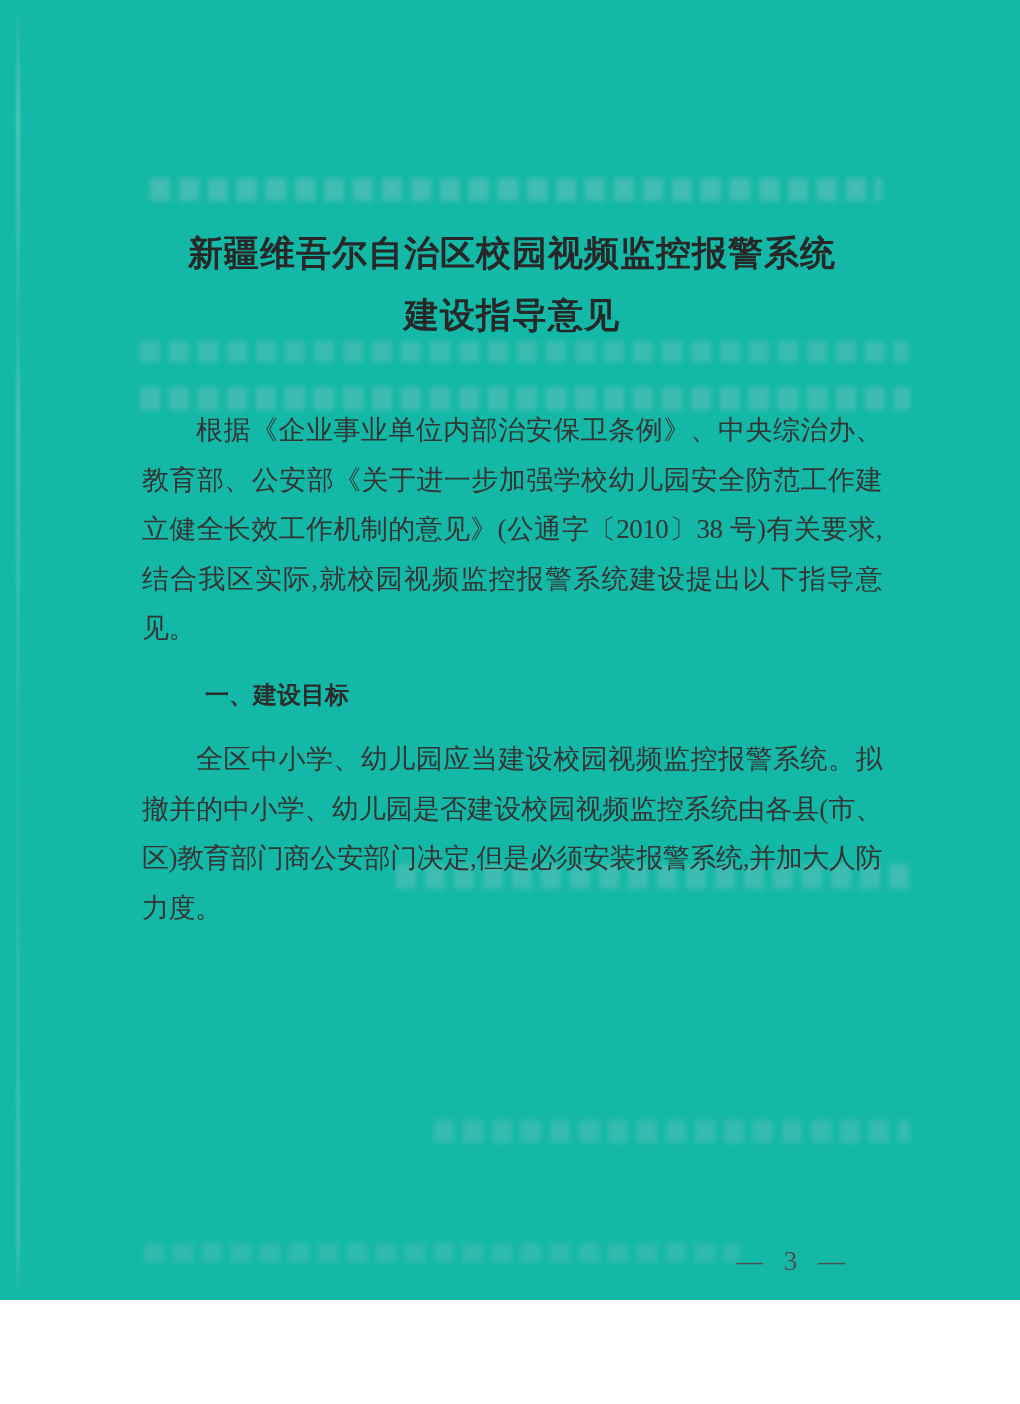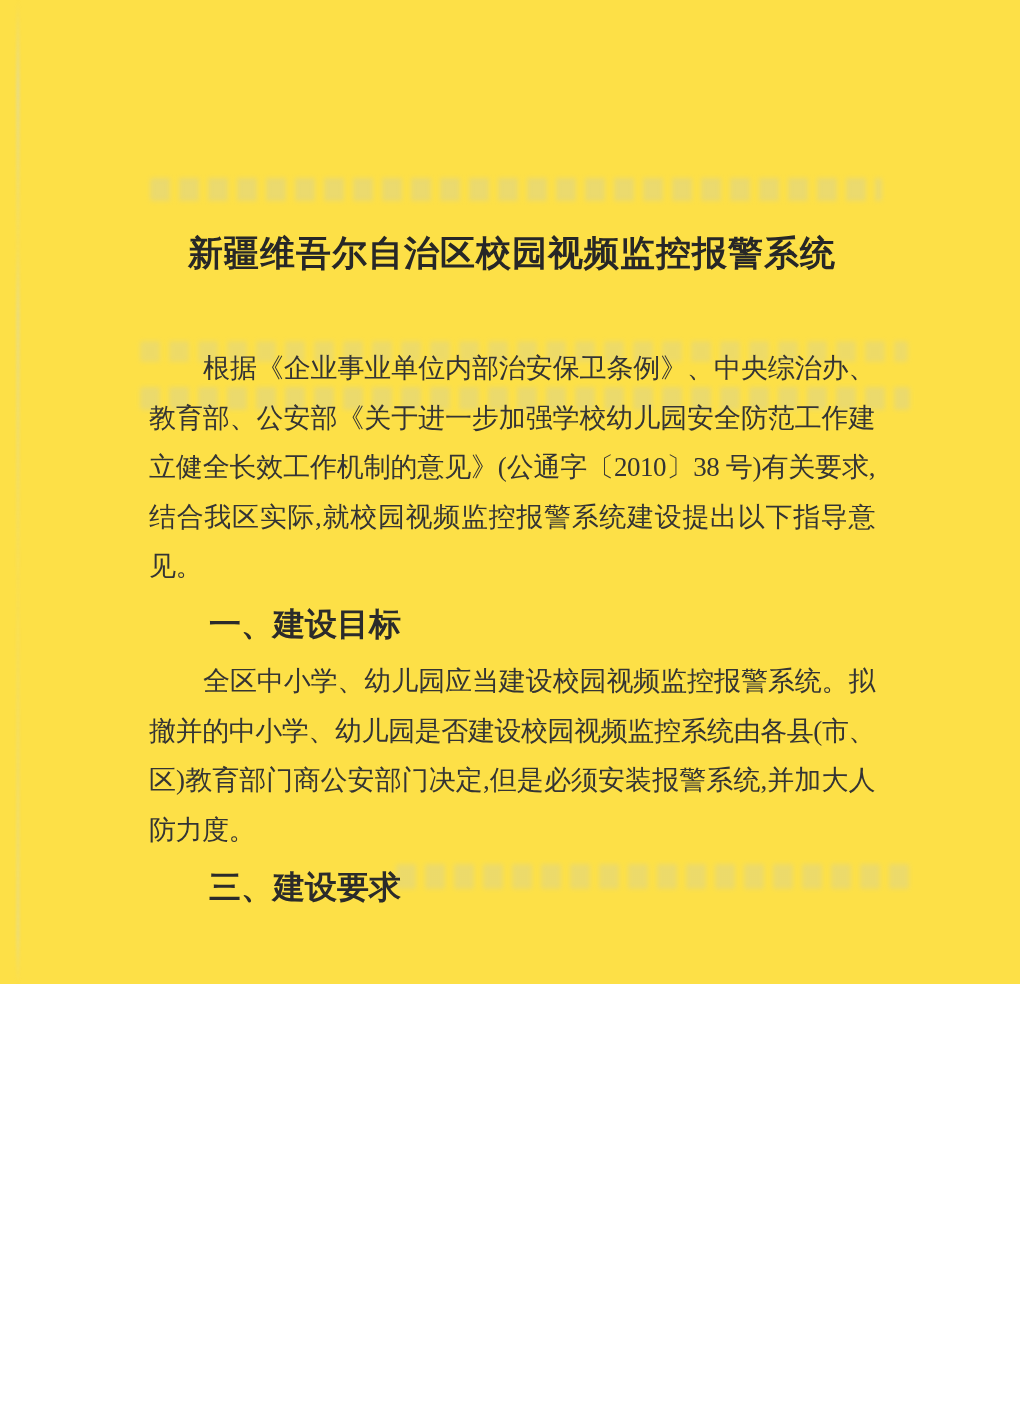--- a/index.html
+++ b/index.html
@@ -3,22 +3,22 @@
 <meta charset="utf-8">
 <style>
   html, body {
     margin: 0;
     padding: 0;
     background: #ffffff;
   }
   .page {
     position: relative;
     width: 1020px;
-    height: 984px;
-    background: #fde047;
+    height: 1300px;
+    background: #14b8a6;
     overflow: hidden;
     font-family: "Liberation Serif", serif;
   }
   
   .scan-edge {
     position: absolute;
     left: 16px;
     top: 0;
     width: 4px;
     height: 100%;
@@ -64,30 +64,30 @@
     letter-spacing: 1px;
   }
   .body-text {
     margin-top: 60px;
     font-size: 27px;
     line-height: 49.5px;
     color: #343434;
     letter-spacing: -0.5px;
   }
   .para {
-    margin: 8px;
+    margin: 1px;
     text-indent: 2em;
     text-align: justify;
   }
   .heading {
-    margin: 4px;
+    margin: 16px;
     text-indent: 2em;
     font-family: "Liberation Sans", sans-serif;
     font-weight: bold;
-    font-size: 32px;
+    font-size: 24px;
     line-height: 49.5px;
     color: #2b2b2b;
     letter-spacing: 0;
   }
   .heading.h3 { margin-top: 6px; }
   .page-number {
     position: absolute;
     top: 1246px;
     right: 168px;
     font-size: 27px;
@@ -108,29 +108,29 @@
   <div class="bleed b2"></div>
   <div class="bleed b3"></div>
   <div class="bleed b4"></div>
   <div class="bleed b5"></div>
   <div class="bleed b6"></div>
 
   <div class="content">
 
     <div class="doc-title">
       <div>新疆维吾尔自治区校园视频监控报警系统</div>
+      <div>建设指导意见</div>
     </div>
 
     <div class="body-text">
       <p class="para">根据《企业事业单位内部治安保卫条例》、中央综治办、教育部、公安部《关于进一步加强学校幼儿园安全防范工作建立健全长效工作机制的意见》(公通字〔2010〕38 号)有关要求,结合我区实际,就校园视频监控报警系统建设提出以下指导意见。</p>
 
       <h2 class="heading">一、建设目标</h2>
 
       <p class="para">全区中小学、幼儿园应当建设校园视频监控报警系统。拟撤并的中小学、幼儿园是否建设校园视频监控系统由各县(市、区)教育部门商公安部门决定,但是必须安装报警系统,并加大人防力度。</p>
 
-      <h2 class="heading h3">三、建设要求</h2>
     </div>
 
   </div>
 
   <div class="page-number">— 3 —</div>
 
 </div>
 
 </body></html>

